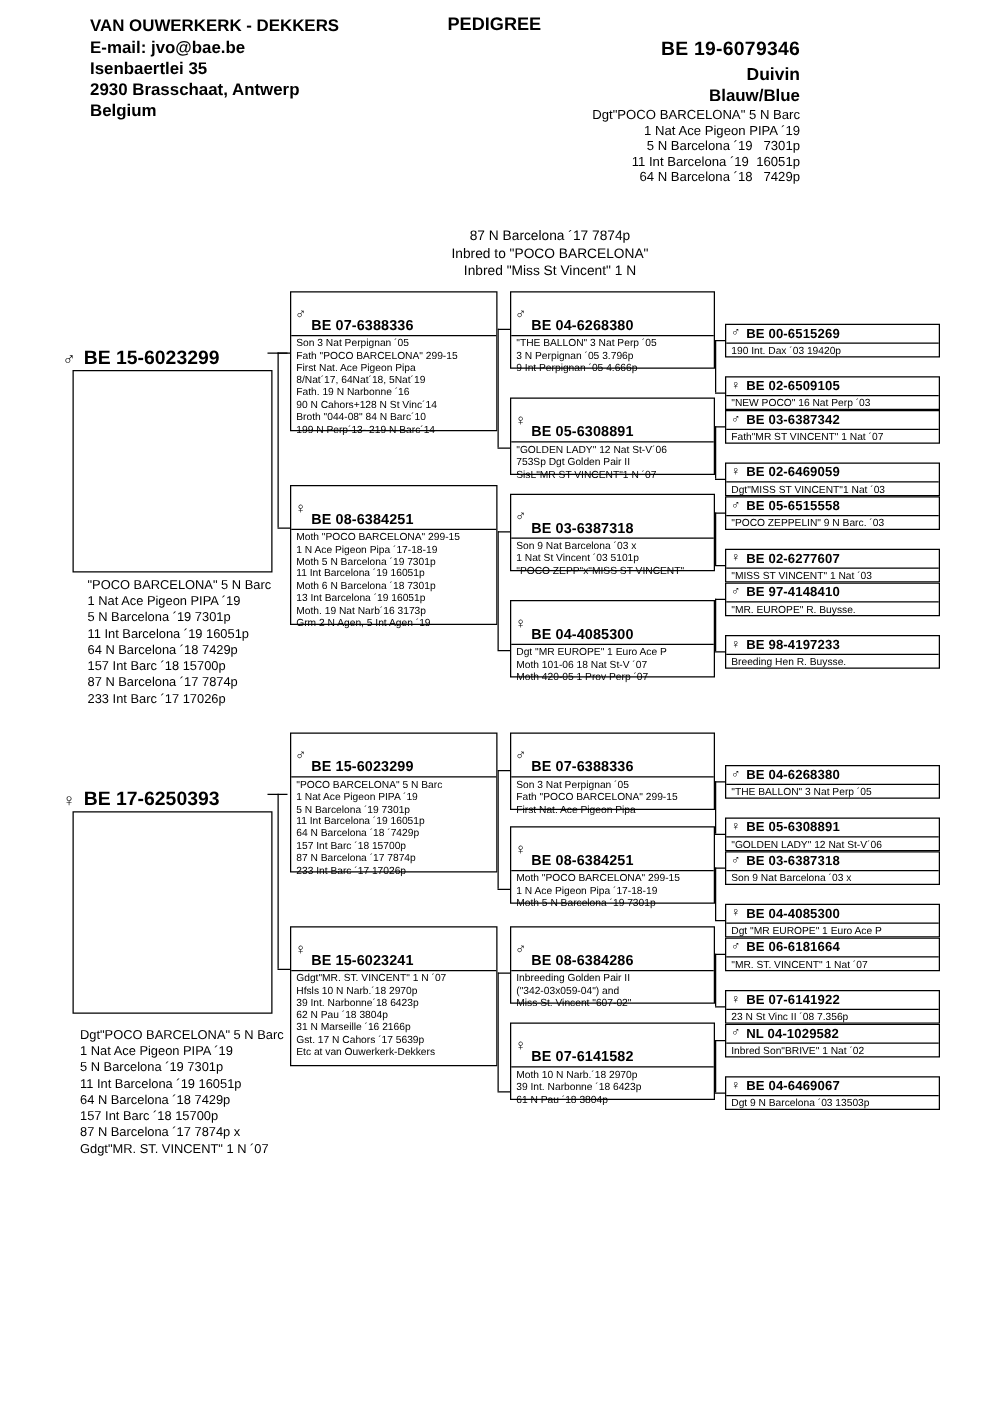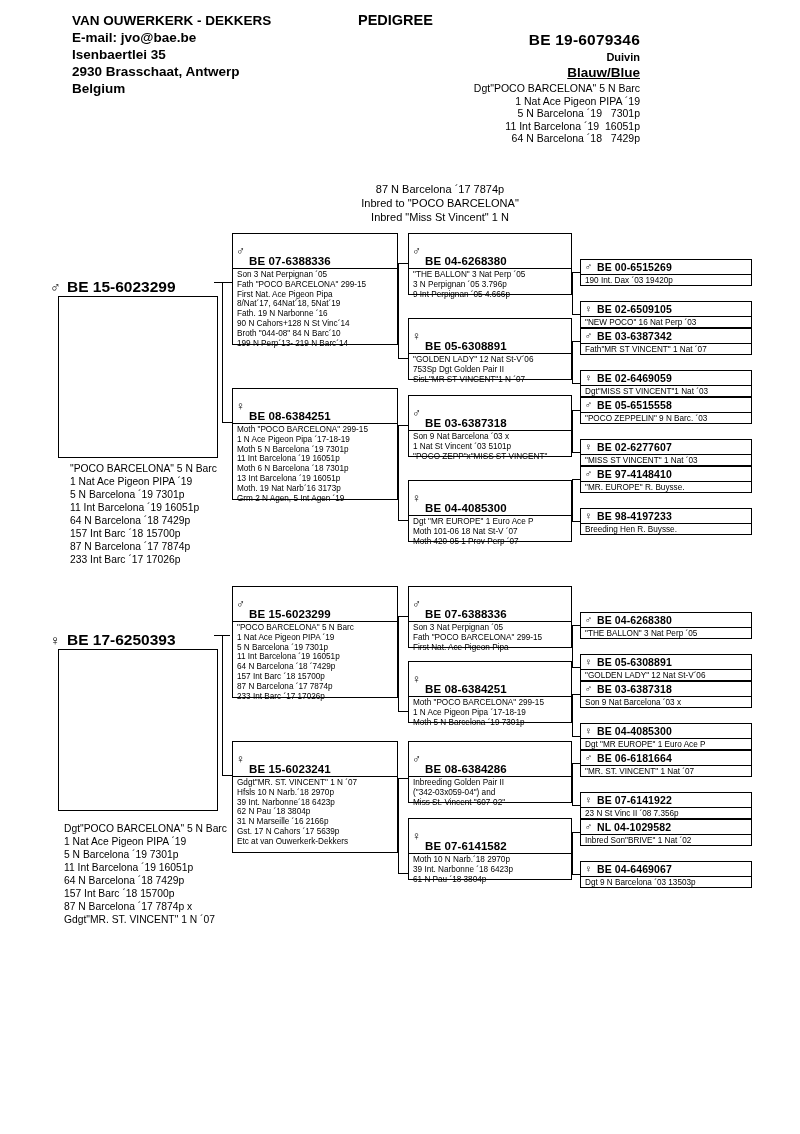--- a/index.html
+++ b/index.html
@@ -14,22 +14,22 @@
     overflow: hidden;
   }
   .page { position:absolute; left:0; top:0; width:800px; height:1134px; }
   .abs { position:absolute; }
 
   
   .owner { left:72px; top:12px; width:260px; font-weight:bold; font-size:13.5px; line-height:17px; }
   .ped-title { left:358px; top:12px; font-size:14.5px; font-weight:bold; }
   .subject { left:340px; top:31px; width:300px; text-align:right; }
   .subject .ring { font-size:15.5px; font-weight:bold; letter-spacing:.2px; }
-  .subject .sex { font-size:11px; font-weight:bold; margin-top:2px; }
-  .subject .color { font-size:13.5px; font-weight:bold; margin-top:2px;text-decoration:underline; }
+  .subject .sex { font-size:14px; font-weight:bold; margin-top:2px; }
+  .subject .color { font-size:13.5px; font-weight:bold; margin-top:2px; }
   .subject .lines { font-size:10.5px; line-height:12.6px; margin-top:2px; }
   .subject .lines div { white-space:pre; }
 
   .midnote { left:300px; top:182px; width:280px; text-align:center; font-size:11px; line-height:14px; }
 
   
   .box { border:1px solid #000; background:#fff; }
   .bhead { display:flex; align-items:center; gap:4px; padding:1px 3px 0 3px; }
   .sx { font-size:12px; line-height:12px; width:9px; display:inline-block; text-align:center; }
   .ring2 { font-size:11.5px; font-weight:bold; letter-spacing:.1px; white-space:nowrap;margin-top:20px; }

